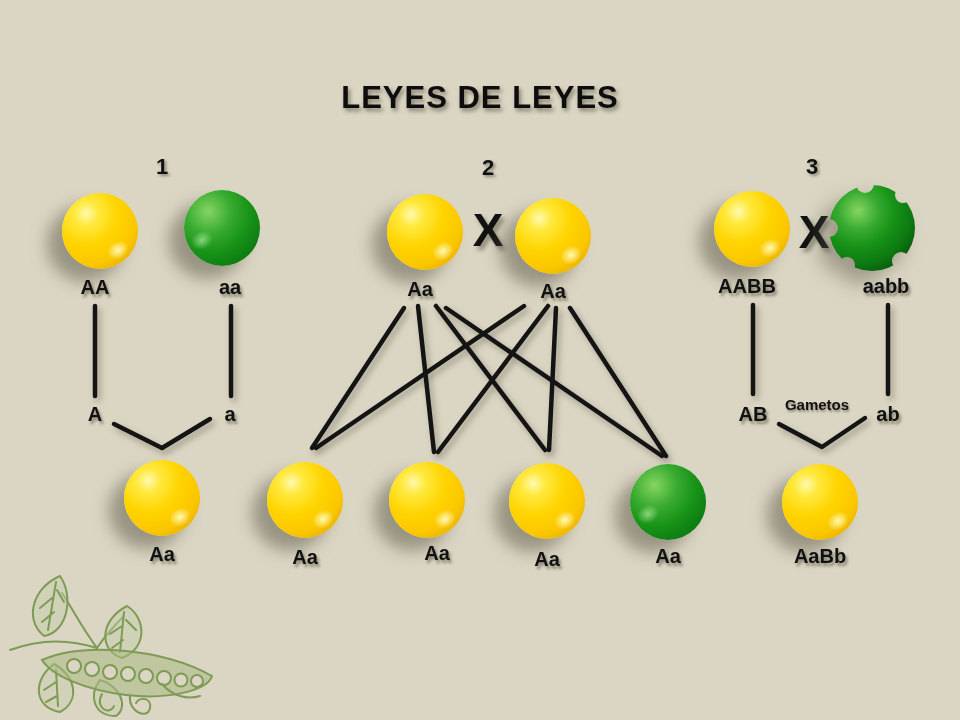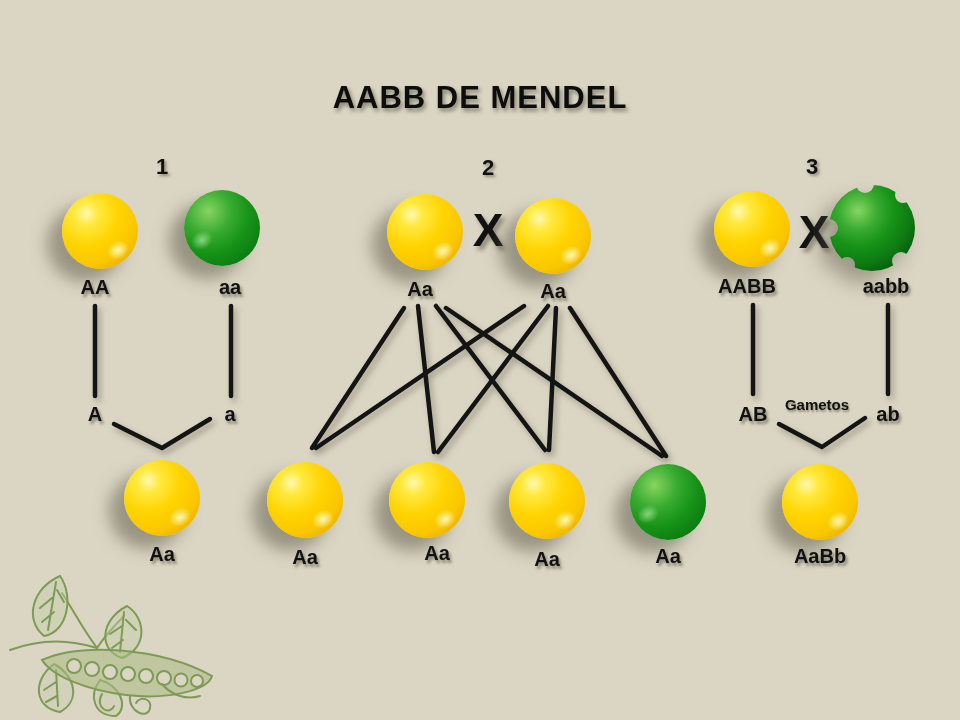--- a/index.html
+++ b/index.html
@@ -61,21 +61,21 @@
   #lines, #wrinkled-pea, #pea-sketch{position:absolute;}
   #lines{left:0;top:0;pointer-events:none;
     filter:drop-shadow(3px 4px 3px rgba(110,105,88,.55));}
   #wrinkled-pea{filter:drop-shadow(-12px 12px 10px rgba(98,94,78,.5));}
 </style>
 </head>
 <body>
 
 <div id="slide">
 
-  <div class="title">AABB DE MENDEL</div>
+  <div class="title">LEYES DE LEYES</div>
 
   <div class="num" style="left:132px;top:154px;">1</div>
   <div class="num" style="left:458px;top:155px;">2</div>
   <div class="num" style="left:782px;top:154px;">3</div>
 
   <svg id="lines" width="960" height="720" viewBox="0 0 960 720">
     <g stroke="#141414" stroke-width="4.5" fill="none" stroke-linecap="round" stroke-linejoin="round">
 
       <line x1="95" y1="306" x2="95" y2="396"></line>
       <line x1="231" y1="306" x2="231" y2="396"></line>

